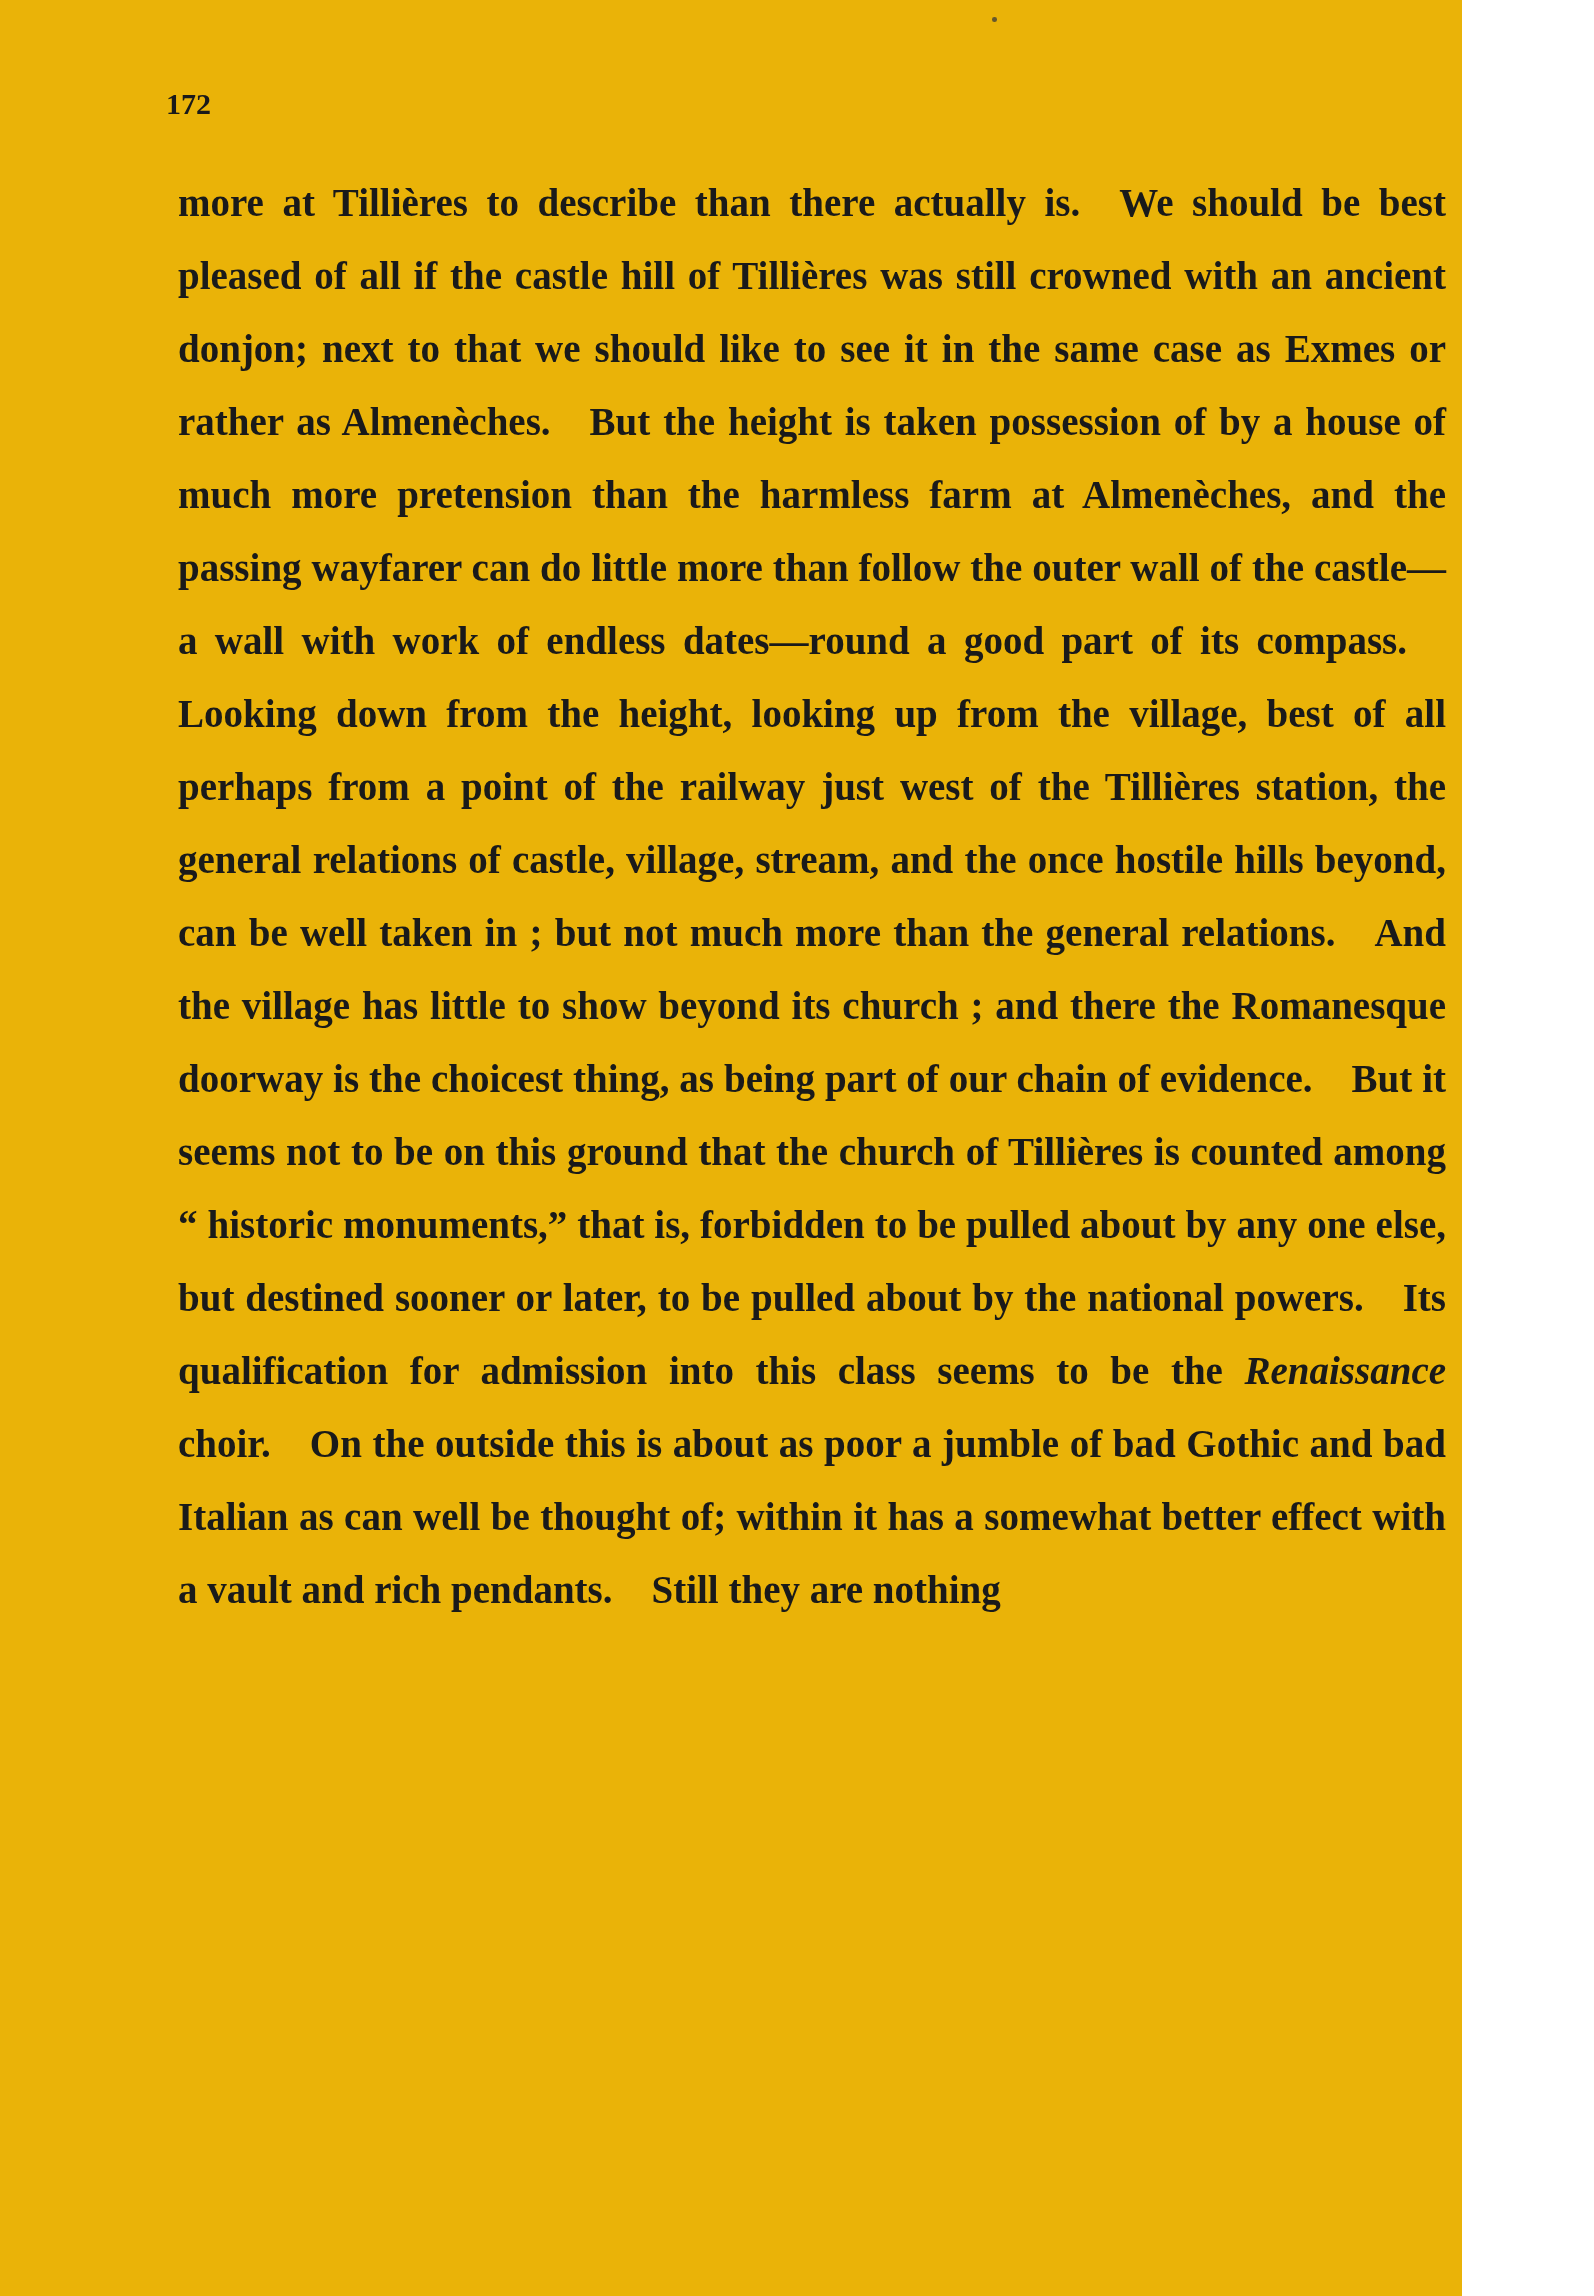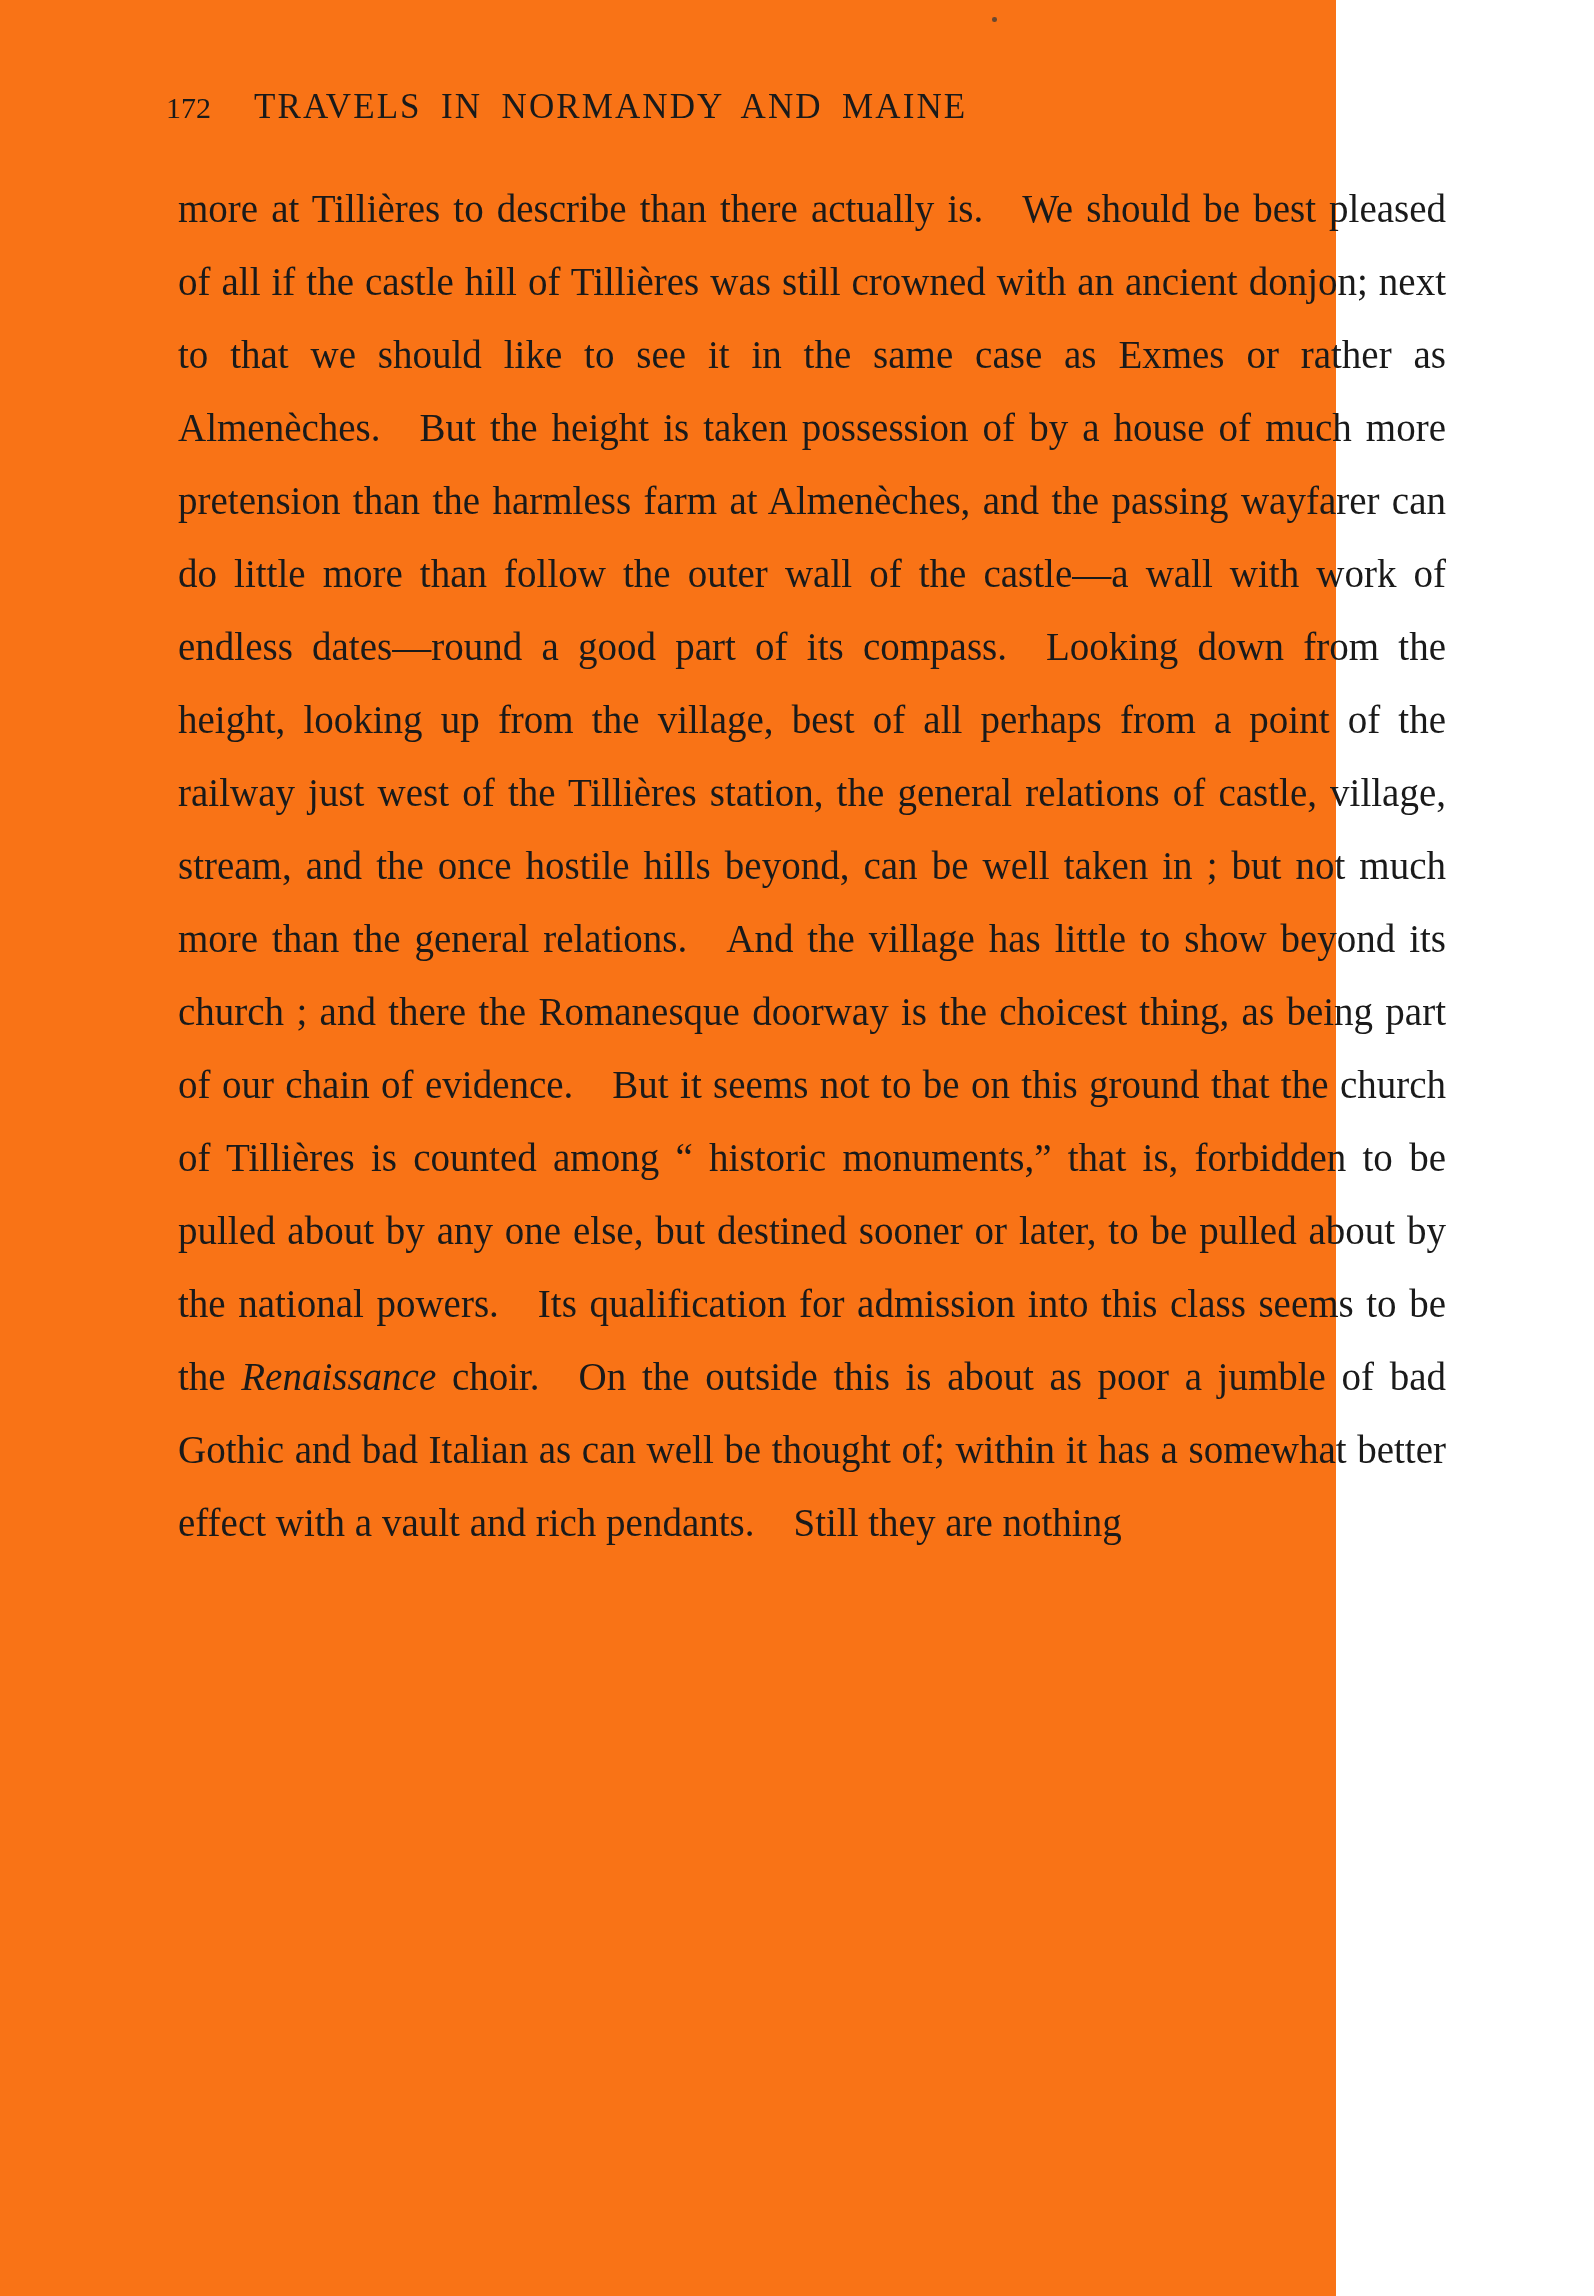--- a/index.html
+++ b/index.html
@@ -9,23 +9,24 @@
   }
   body {
     width: 1594px;
     height: 2297px;
     font-family: "Liberation Serif", serif;
     color: #1a1a1a;
     overflow: hidden;
   }
   .page {
     position: relative;
-    width: 1336px;
+    width: 1462px;
     height: 2297px;
-    background: #f97316;
+    background: #eab308;
+    font-weight: bold;
   }
   .speck {
     position: absolute;
     top: 17px;
     left: 992px;
     width: 4.7px;
     height: 4.7px;
     border-radius: 50%;
     background: #3a3a3a;
     opacity: .75;
@@ -72,21 +73,20 @@
 <body>
 
 <div class="page">
 
   <div class="speck"></div>
 
   <div class="content">
 
     <div class="running-head">
       <span class="folio">172</span>
-      <span class="head-title">TRAVELS IN NORMANDY AND MAINE</span>
     </div>
 
     <div class="body-text">
       <p><span>more at Tillières to describe than there actually is. We should be best pleased of all if the castle hill of Tillières was still crowned with an ancient donjon; next to that we should like to see it in the same case as Exmes or rather as Almenèches. But the height is taken possession of by a house of much more pretension than the harmless farm at Almenèches, and the passing wayfarer can do little more than follow the outer wall of the castle—a wall with work of endless dates—round a good part of its compass. Looking down from the height, looking up from the village, best of all perhaps from a point of the railway just west of the Tillières station, the general relations of castle, village, stream, and the once hostile hills beyond, can be well taken in ; but not much more than the general relations. And the village has little to show beyond its church ; and there the Romanesque doorway is the choicest thing, as being part of our chain of evidence. But it seems not to be on this ground that the church of Tillières is counted among “ historic monuments,” that is, forbidden to be pulled about by any one else, but destined sooner or later, to be pulled about by the national powers. Its qualification for admission into this class seems to be the </span><span class="ital">Renaissance</span><span> choir. On the outside this is about as poor a jumble of bad Gothic and bad Italian as can well be thought of; within it has a somewhat better effect with a vault and rich pendants. Still they are nothing</span></p>
     </div>
 
   </div>
 </div>
 
 

